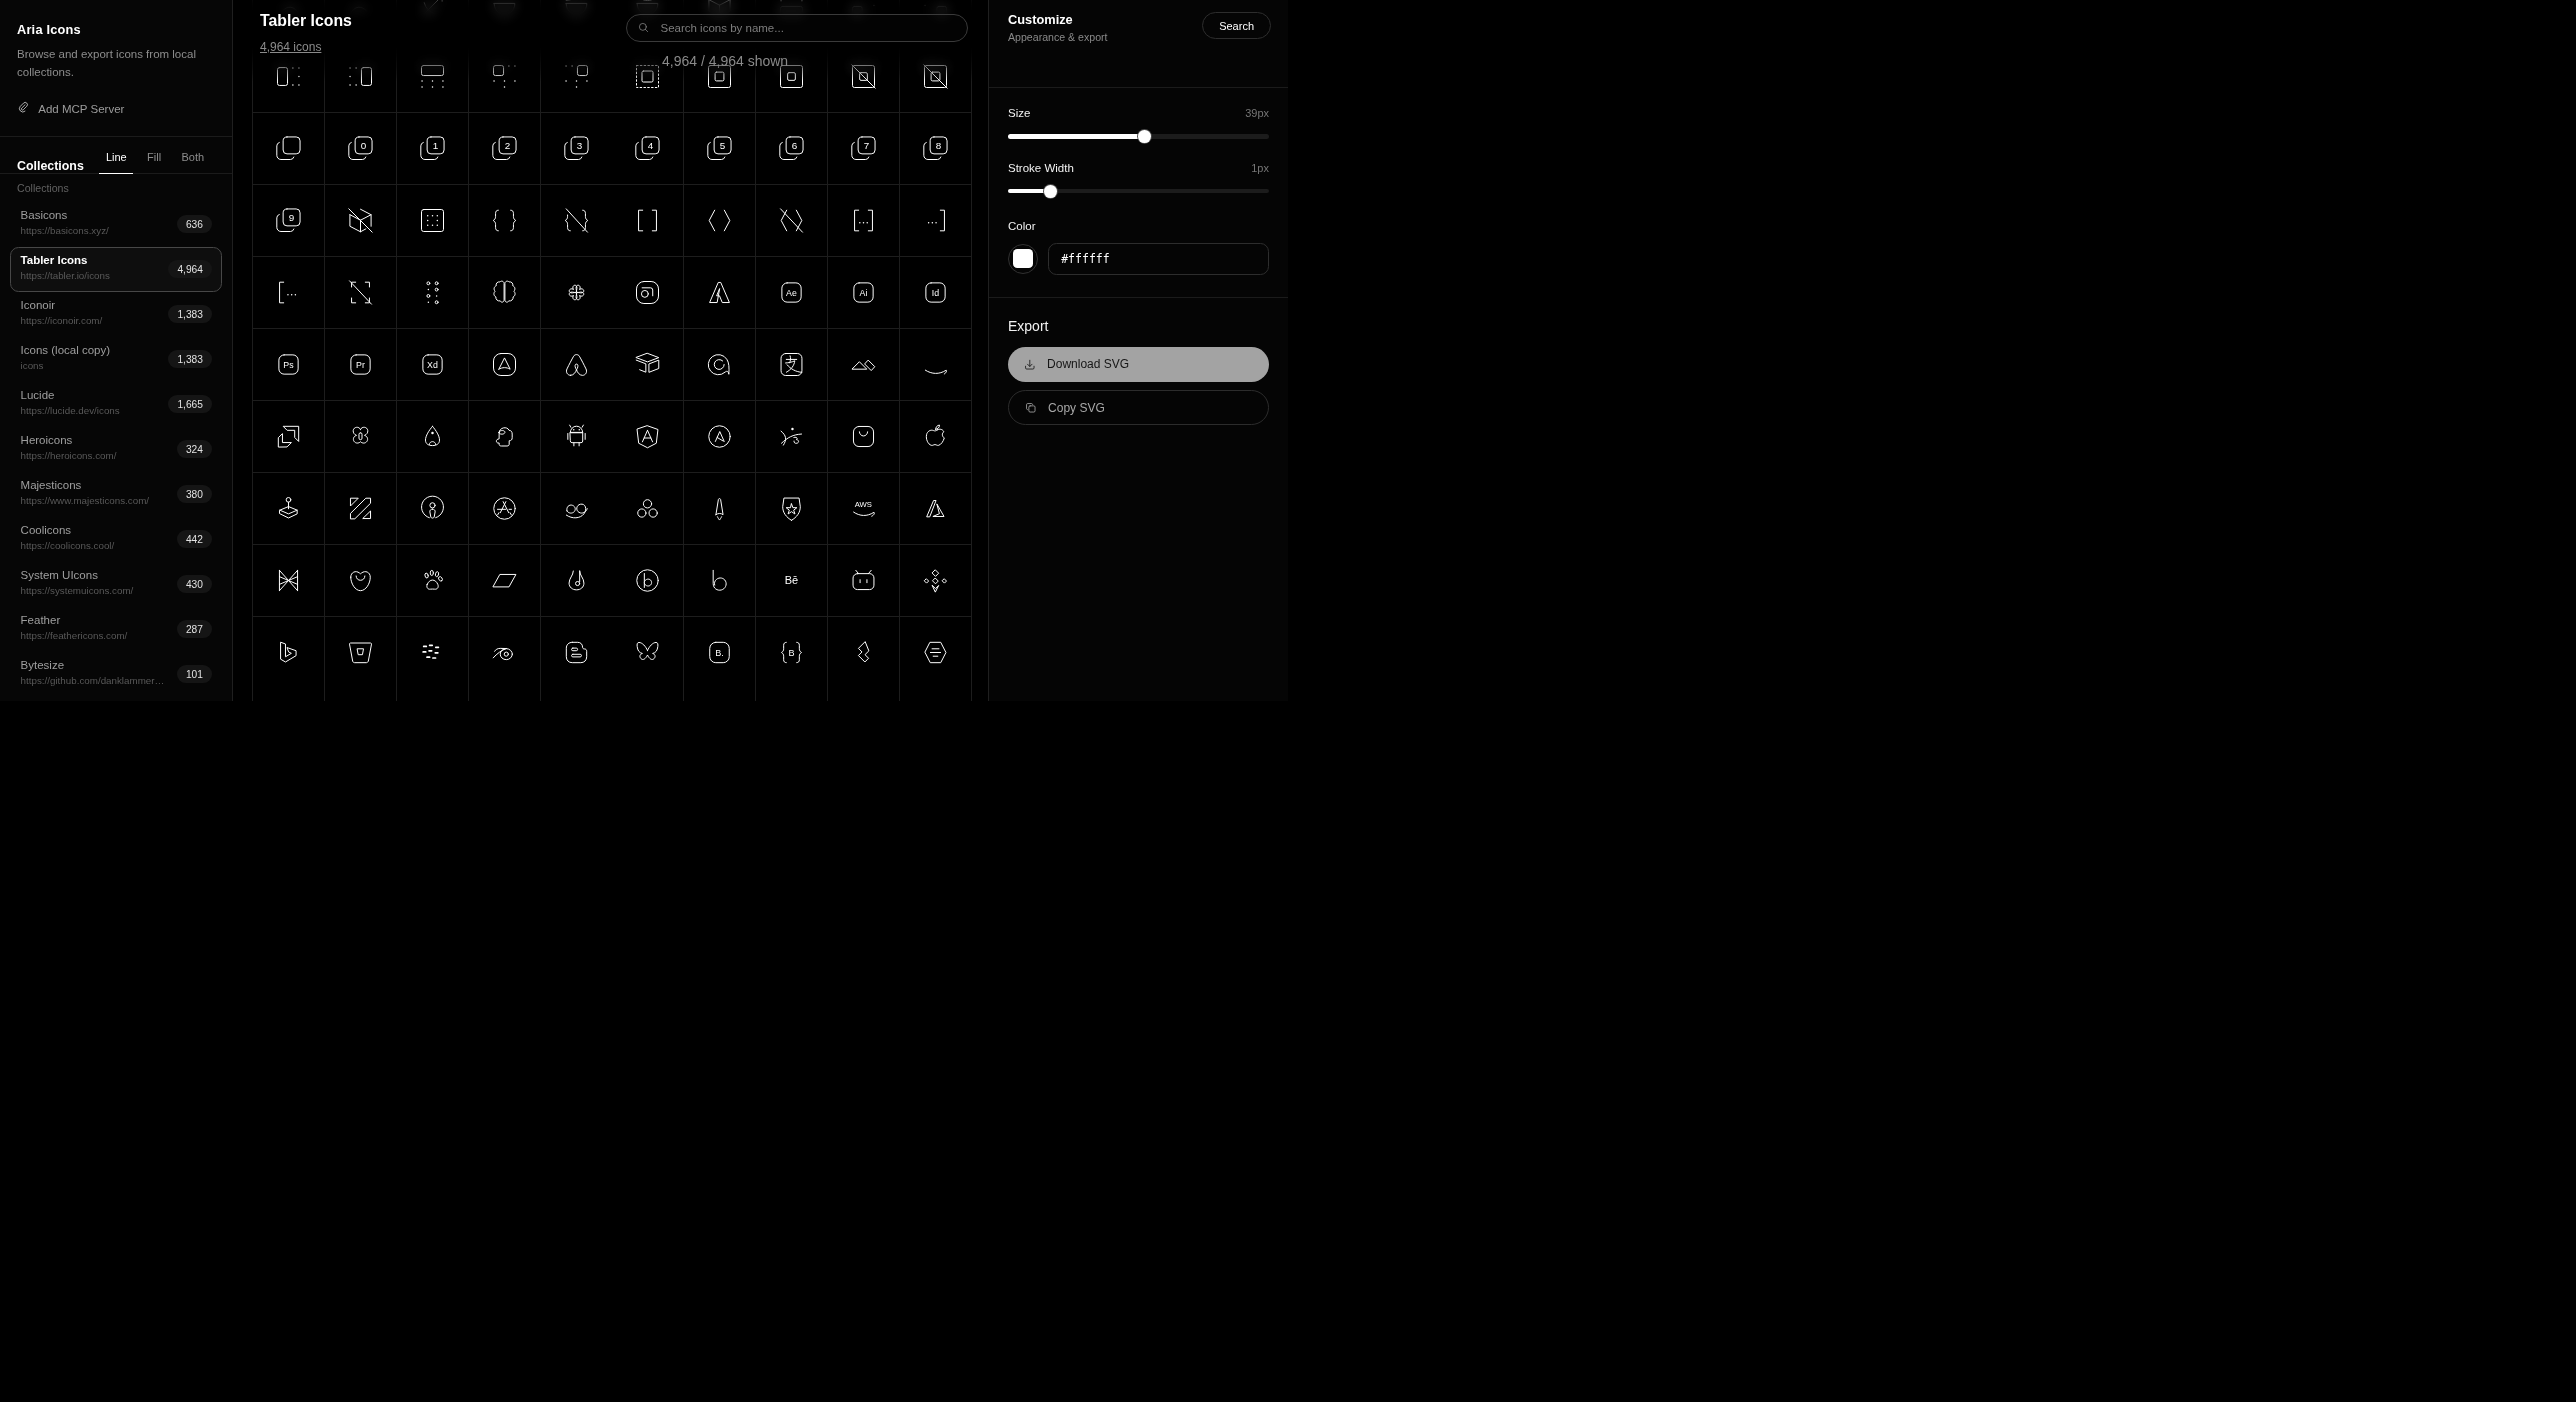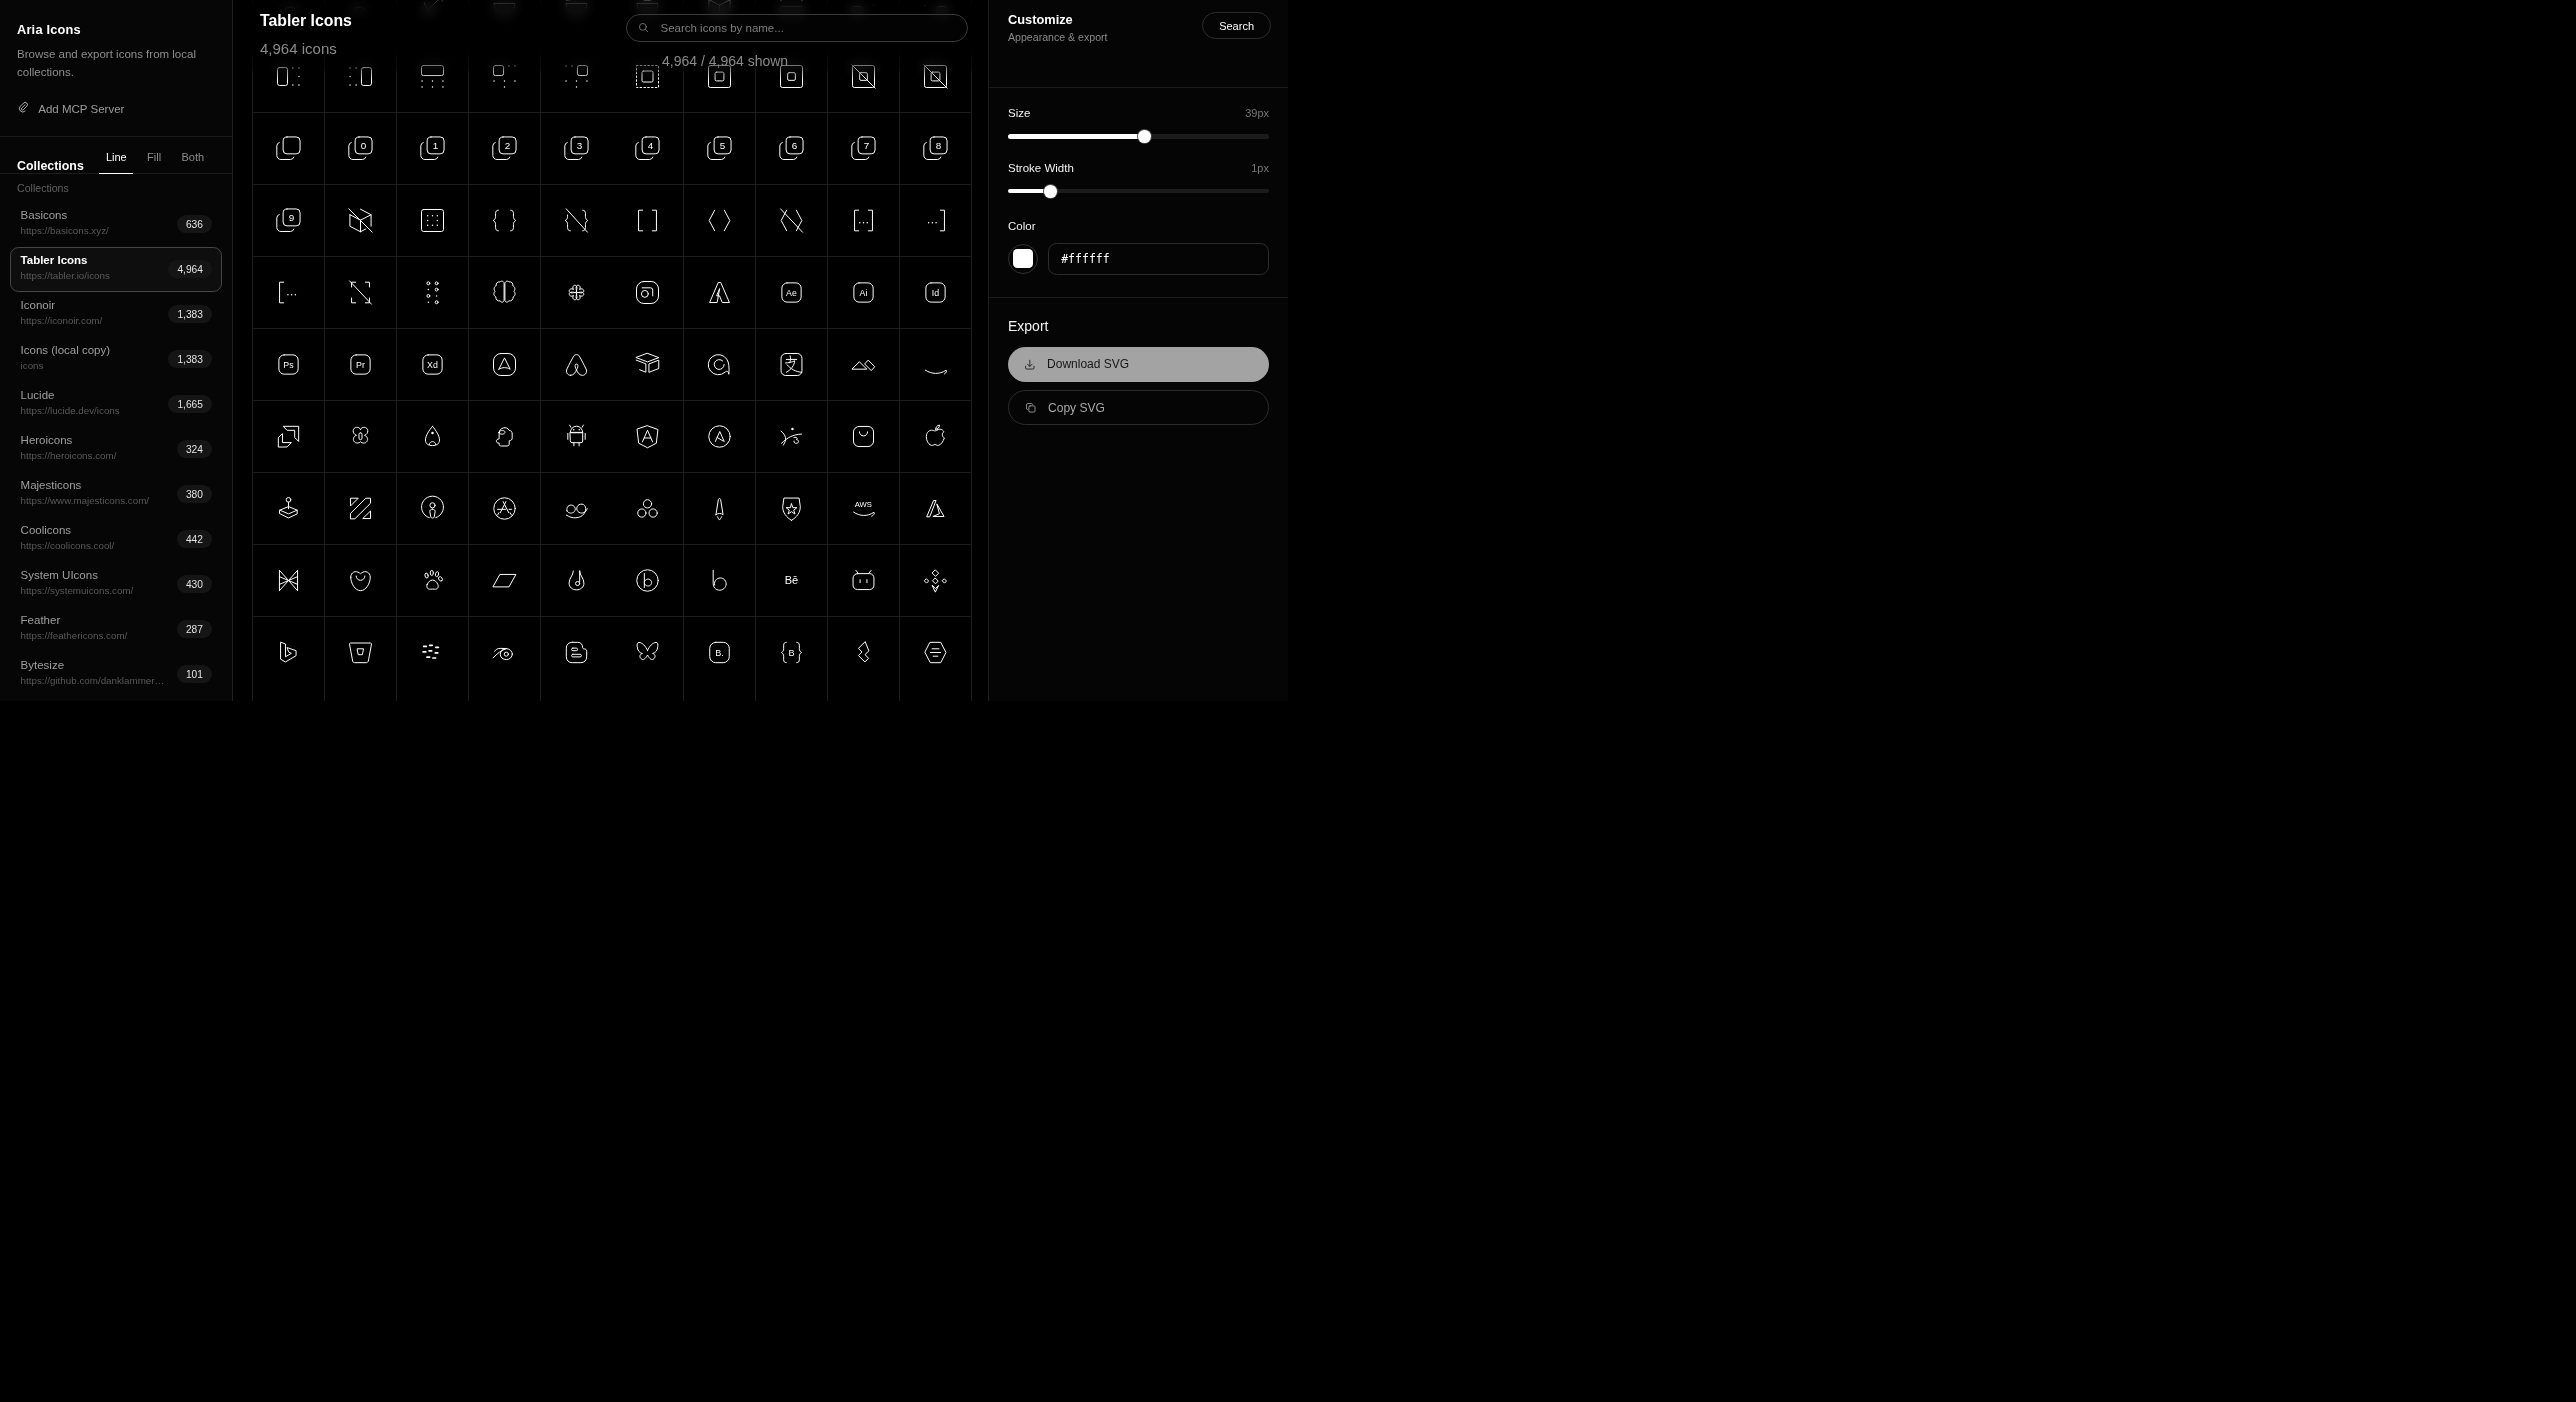--- a/index.html
+++ b/index.html
@@ -46,21 +46,21 @@
   .cell svg .d2{stroke-width:1.7;}
   .cell svg text{fill:#fff;stroke:none;font-family:"Liberation Sans",sans-serif;text-anchor:middle;font-weight:400;}
 
   .main-header{position:absolute;left:0;top:0;right:0;height:85px;z-index:3;}
   .main-header::before{content:"";position:absolute;inset:0;background:rgba(0,0,0,.52);
       backdrop-filter:blur(6px);-webkit-backdrop-filter:blur(6px);
       -webkit-mask-image:linear-gradient(to bottom,#000 0%,#000 55%,transparent 95%);
       mask-image:linear-gradient(to bottom,#000 0%,#000 55%,transparent 95%);}
   .mh-inner{position:relative;z-index:2;height:100%;}
   .mh-title{position:absolute;left:27px;top:12px;font-size:15.8px;font-weight:700;margin:0;}
-  .mh-sub{position:absolute;left:27px;top:40px;font-size:15px;color:#8a8a8a;}
+  .mh-sub{position:absolute;left:27px;top:40px;font-size:12px;color:#8a8a8a;text-decoration:underline;}
   .search-box{position:absolute;left:393px;top:13.6px;width:342px;height:28px;border:0.9px solid #3a3a3a;
               border-radius:15.3px;background:rgba(8,8,8,.35);display:flex;align-items:center;box-sizing:border-box;padding:0 10.2px;}
   .search-box svg{width:12.8px;height:12.8px;stroke:#8a8a8a;fill:none;stroke-width:1.4;stroke-linecap:round;flex:0 0 auto;}
   .search-box input{background:transparent;border:0;outline:none;color:#ddd;font-size:11.5px;margin-left:8.5px;width:100%;
                     font-family:"Liberation Sans",sans-serif;}
   .search-box input::placeholder{color:#7d7d7d;}
   .shown-text{position:absolute;left:429px;top:53px;font-size:14px;color:#8a8a8a;}
 
   
   .panel{position:absolute;right:0;top:0;width:300px;height:701px;background:#050505;border-left:0.9px solid #1f1f1f;

